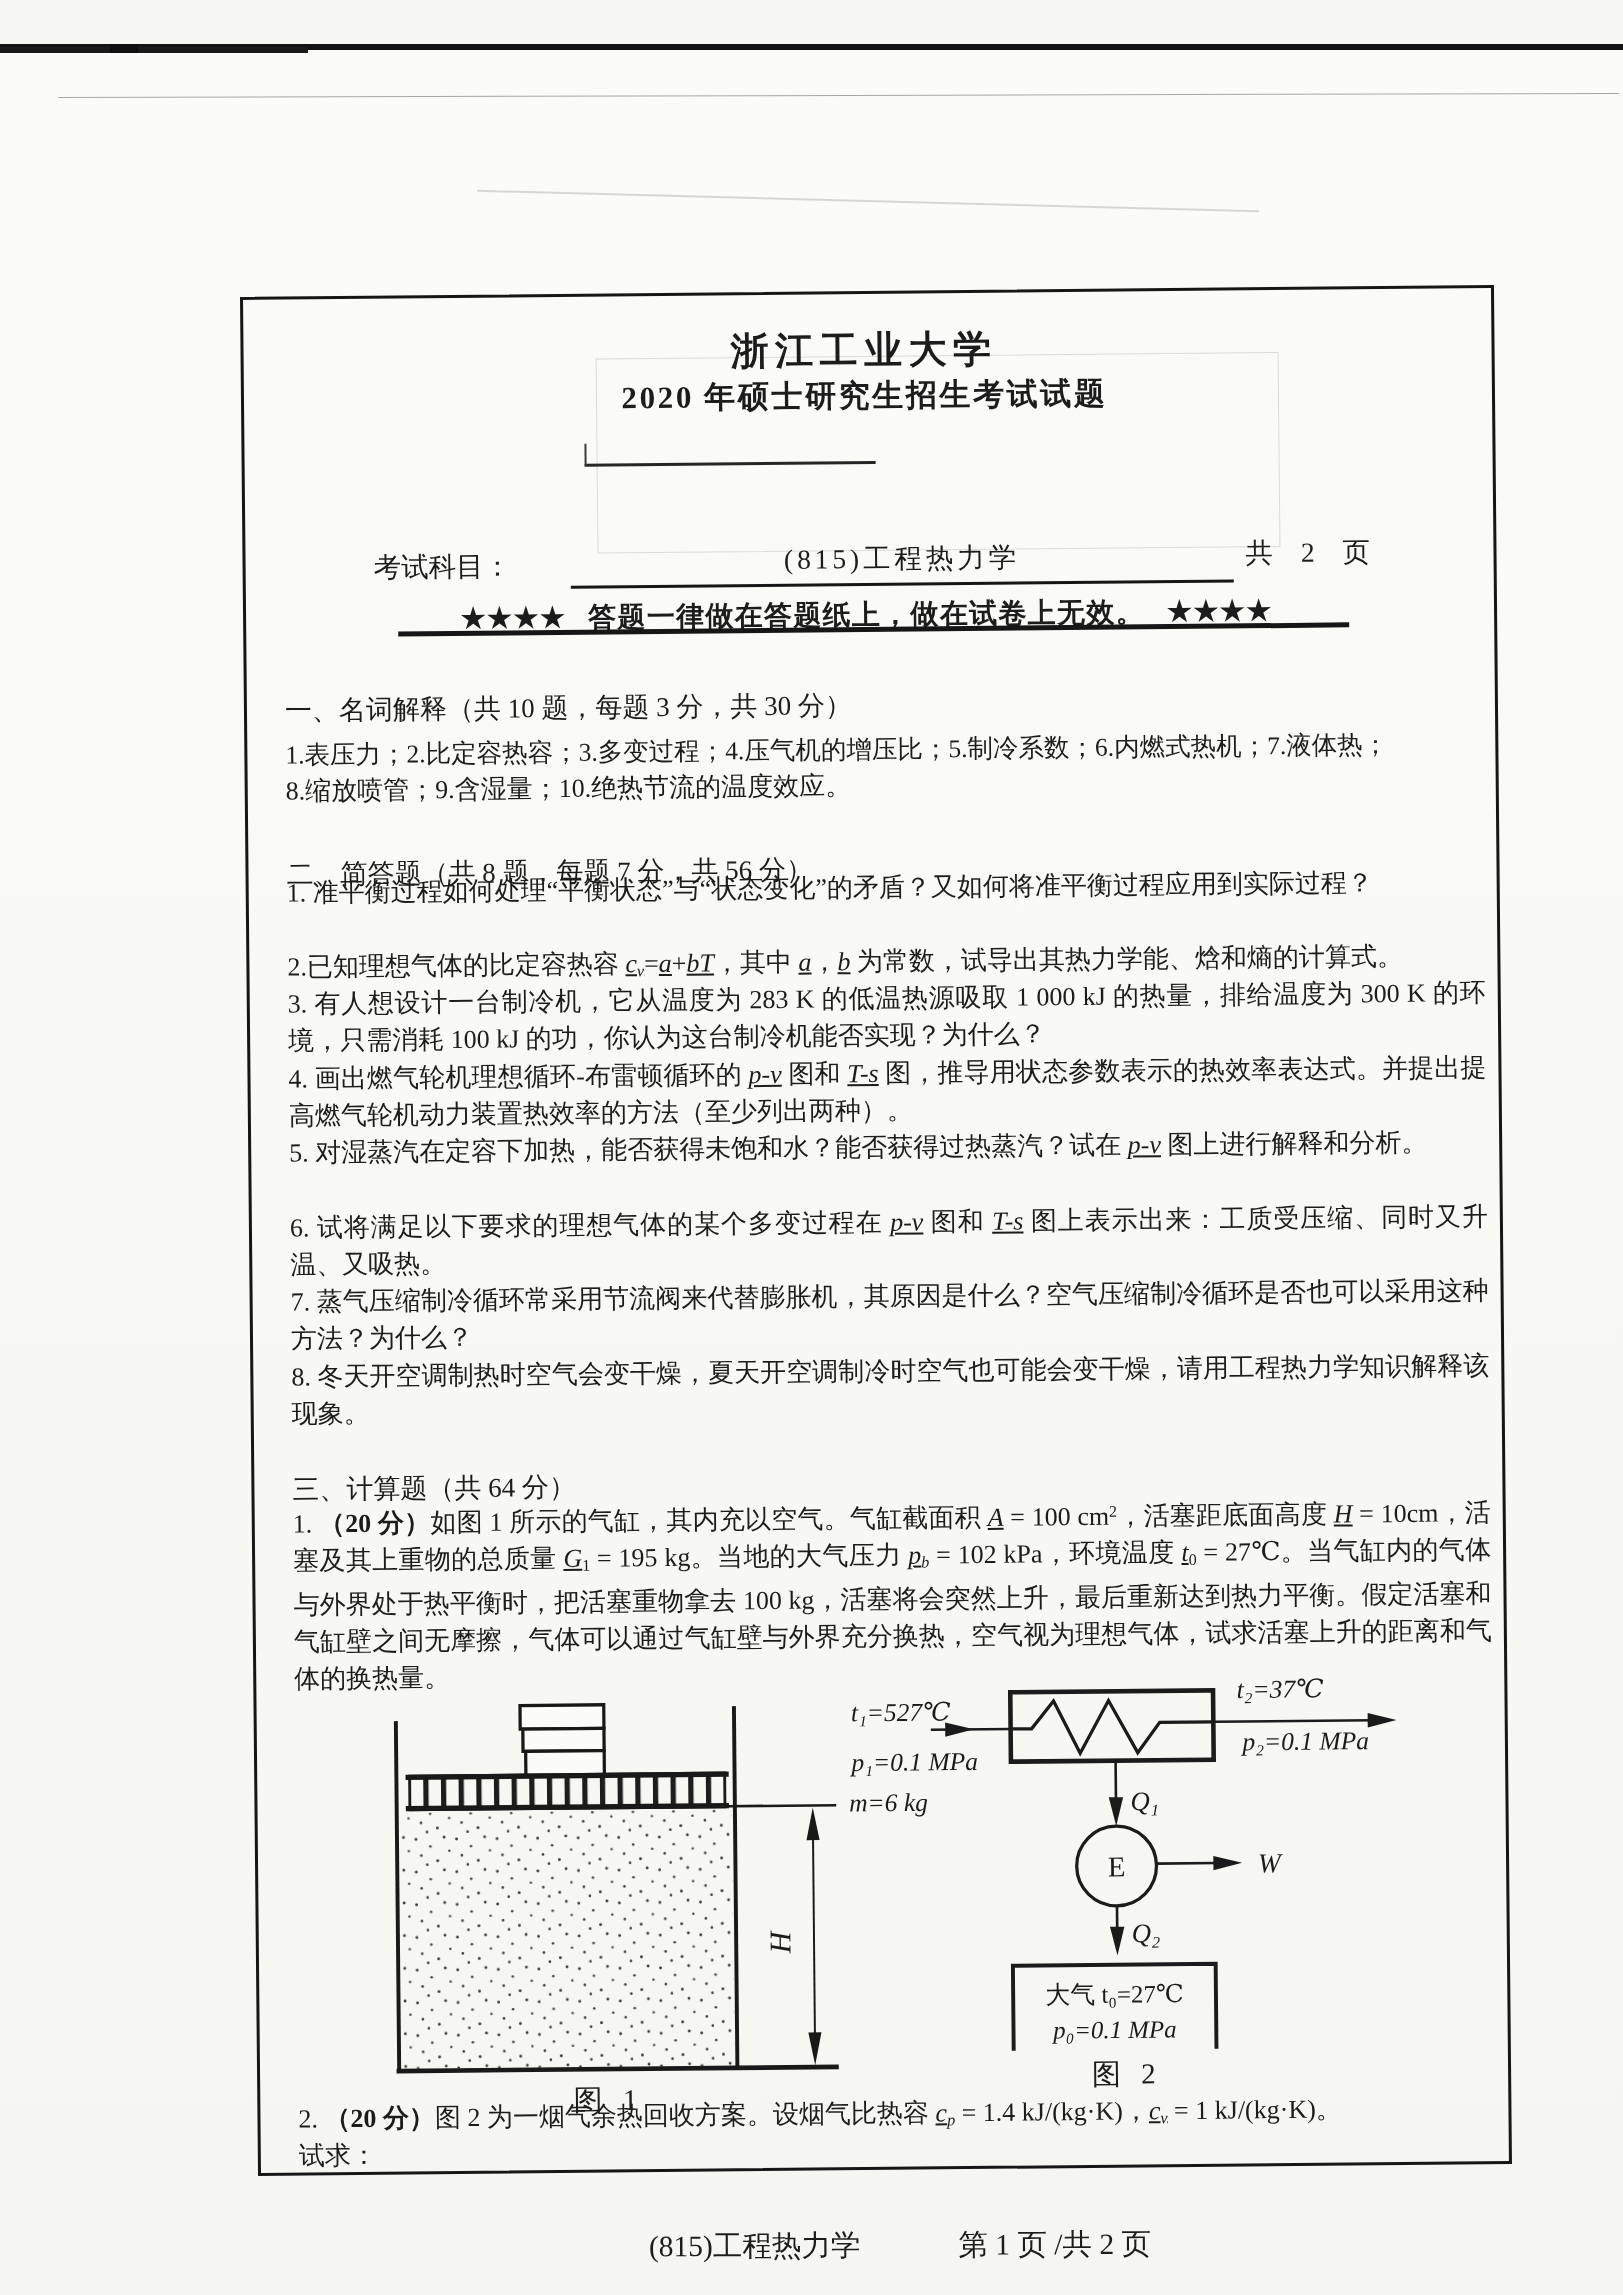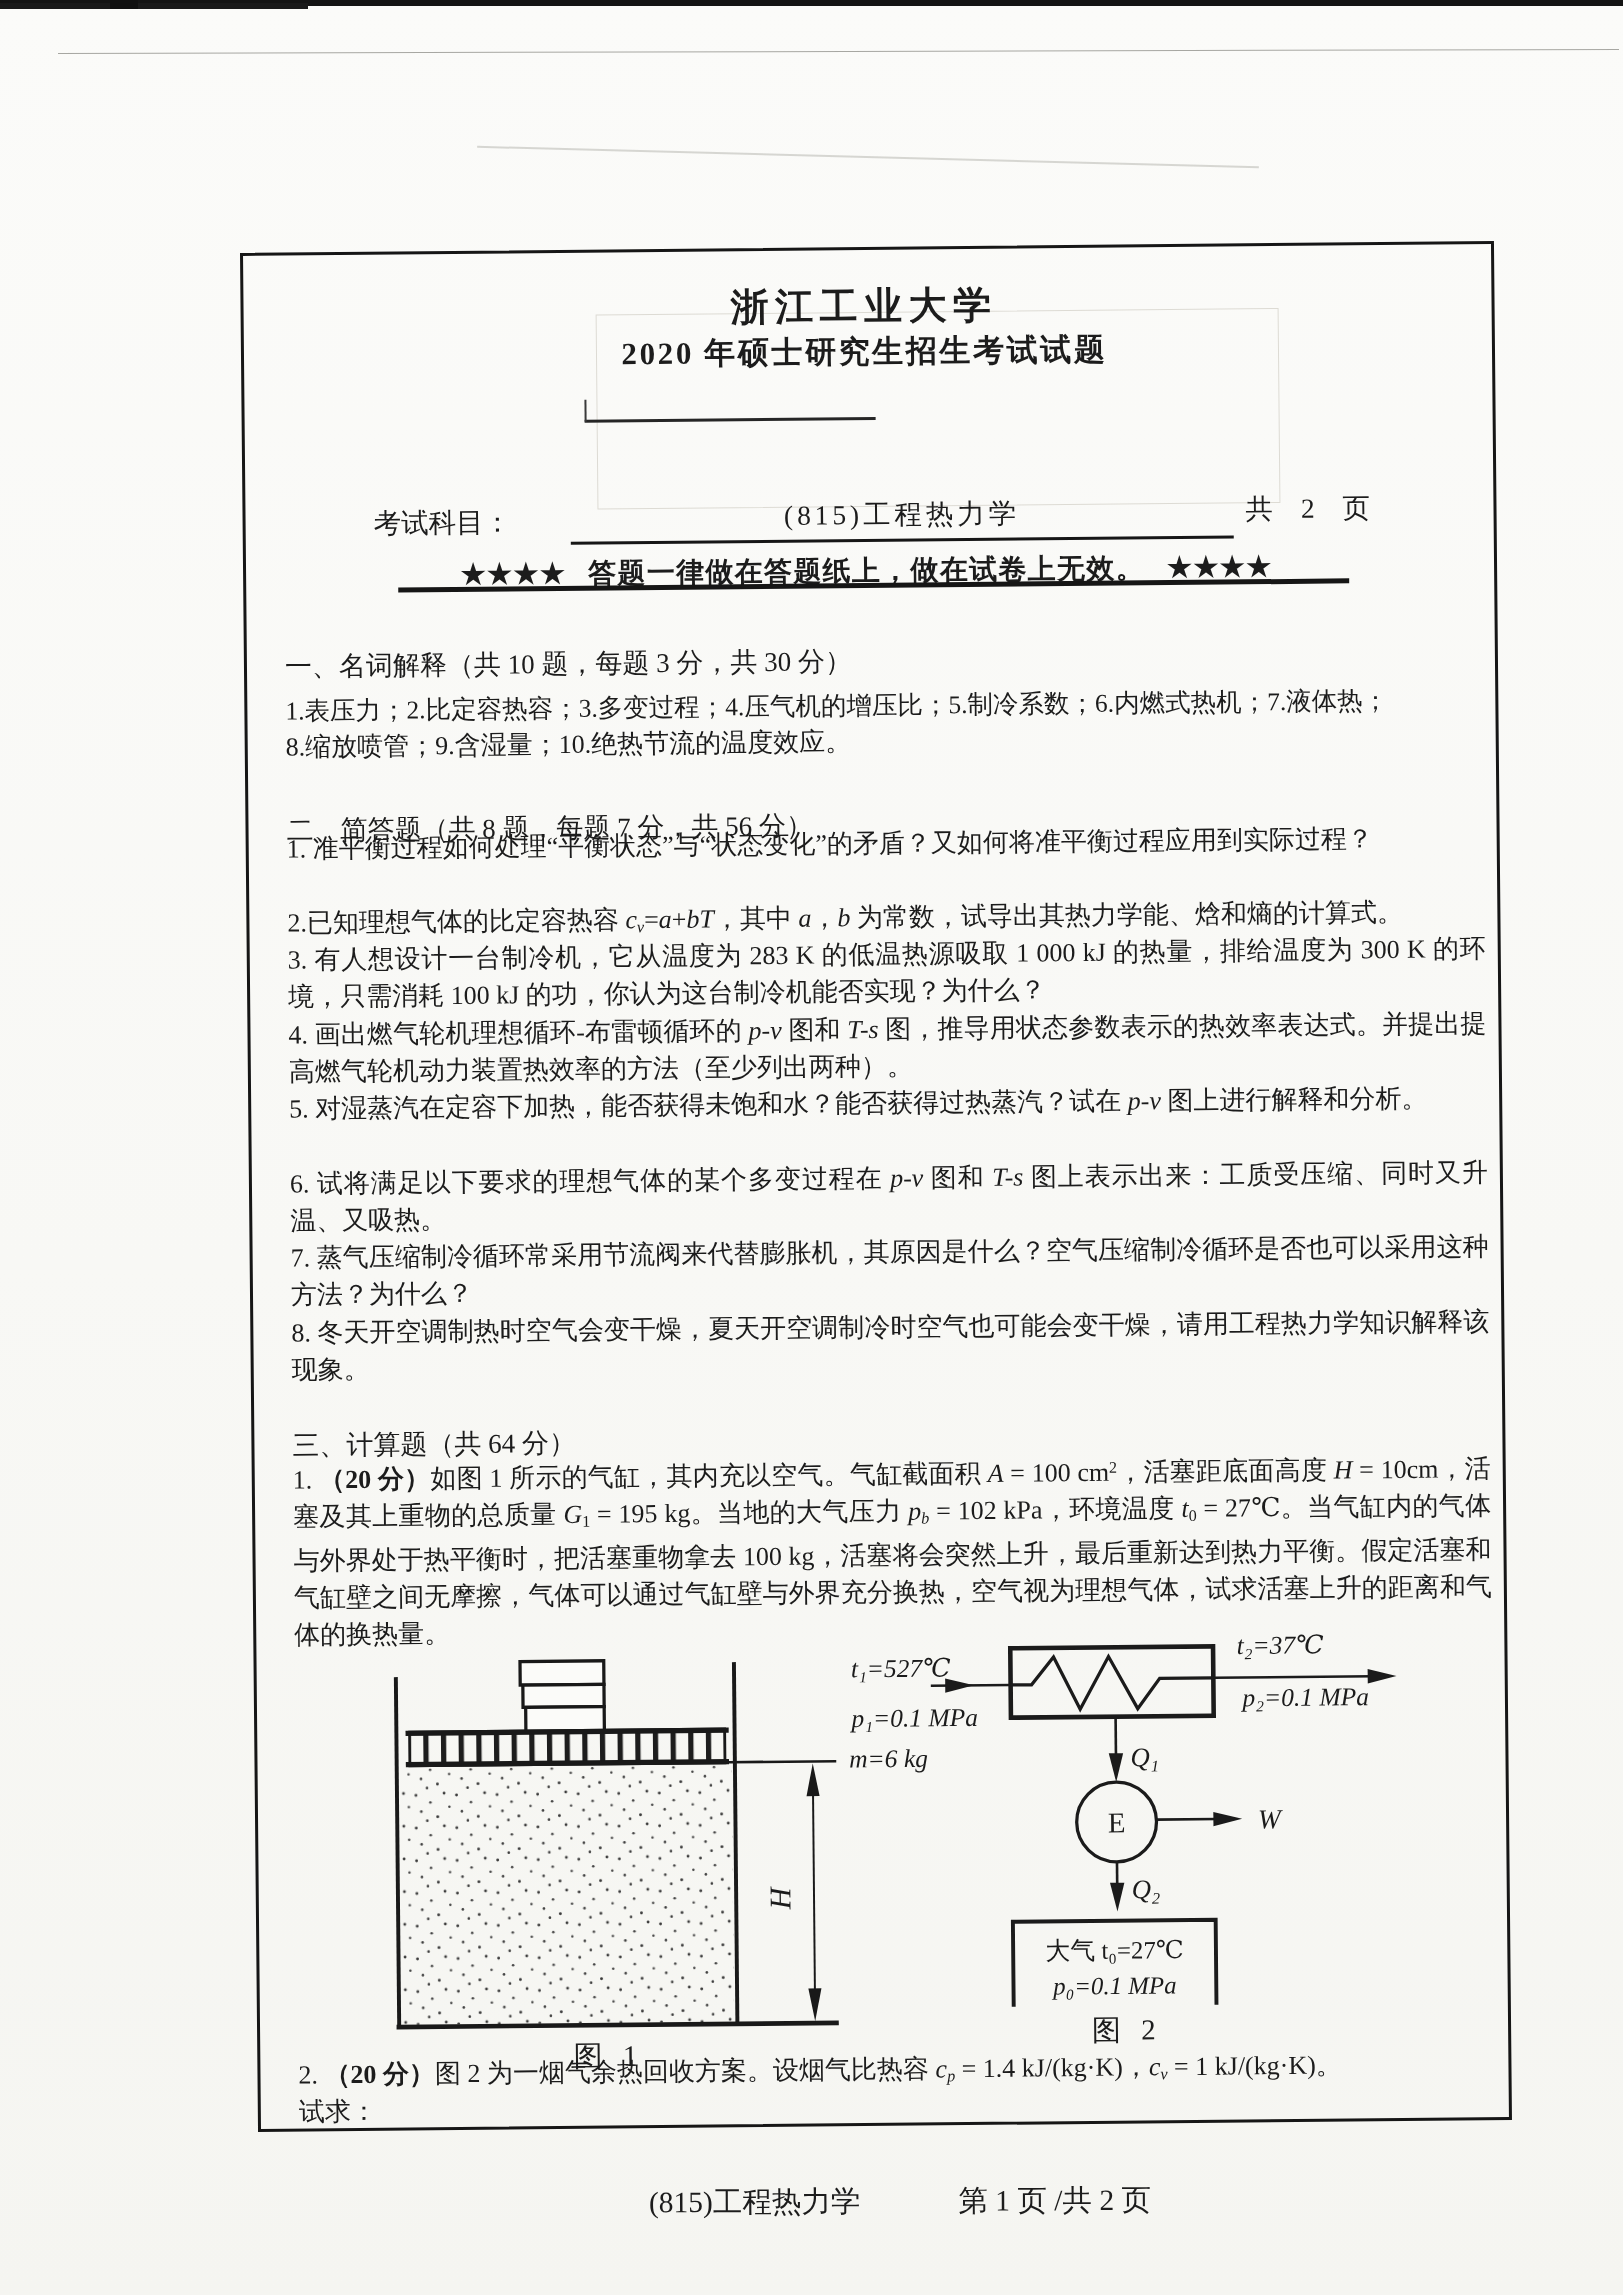--- a/index.html
+++ b/index.html
@@ -6,39 +6,40 @@
   body {
     width:1624px; height:2295px; position:relative; overflow:hidden;
     background:#f7f7f4;
     font-family:"Liberation Serif","DejaVu Serif",serif;
     color:#1c1c1c;
   }
   .abs { position:absolute; }
   .page {
     position:absolute; inset:0;
     background:linear-gradient(180deg,#fbfbf9 0%,#f8f8f5 55%,#f5f5f1 100%);
+    margin-top:44px;
   }
   .frame {
     position:absolute; left:240px; top:253px; width:1248px; height:1873px;
     border:3.3px solid #161616;
     transform:rotate(-0.55deg); transform-origin:0 0;
     background:transparent;
   }
   .doc  { font-size:26px; line-height:37px; color:#1c1c1c; }
   .para { position:absolute; left:38px; width:1198px; text-align:justify; }
   .nowrap { white-space:nowrap; font-size:25.5px; }
   .center { text-align:center; }
   .uni-title { font-size:38px; font-weight:900; letter-spacing:6.5px; }
   .exam-title { font-size:31px; font-weight:700; letter-spacing:2.6px; }
   .h-sec { font-size:27px; }
   .label42 { font-size:27.5px; }
   .rule { background:#161616; }
   sub { font-size:62%; vertical-align:-0.25em; }
   sup { font-size:62%; vertical-align:0.5em; }
-  i { font-style:italic; }
+  i { font-style:italic;text-decoration:underline; }
   b { font-weight:bold; }
   .caption { font-size:29px; }
   .stars-row { font-size:28px; font-weight:bold; letter-spacing:1.3px; }
   .stars-row .gap { display:inline-block; width:22px; }
   .footer-row { display:flex; gap:98px; font-size:29.5px; }
   svg text { fill:#1b1b1b; }
   .svg-italic { font-style:italic; }
 </style>
 </head>
 <body>

